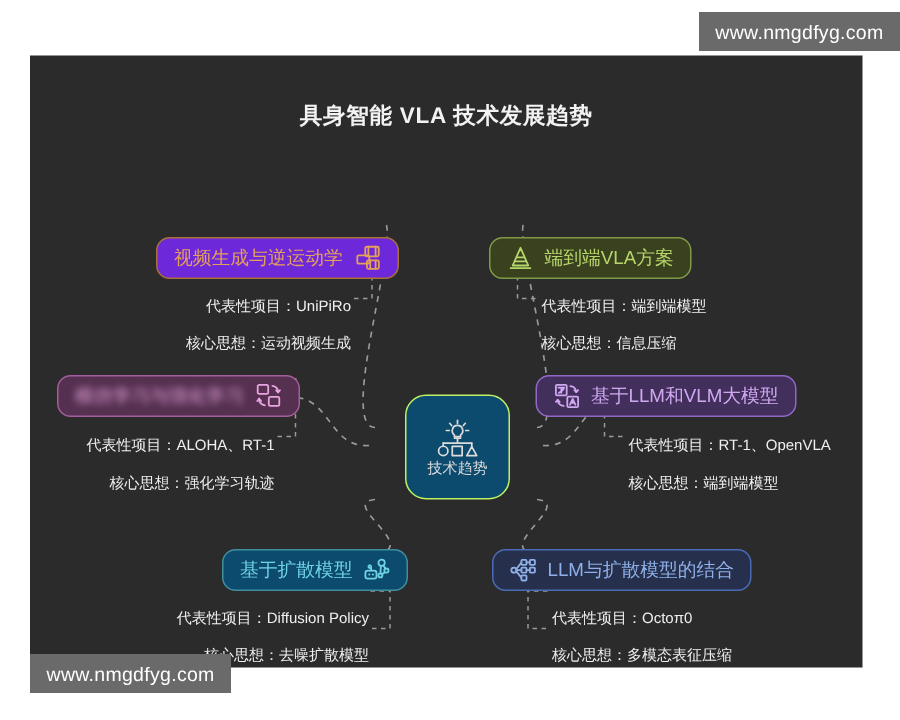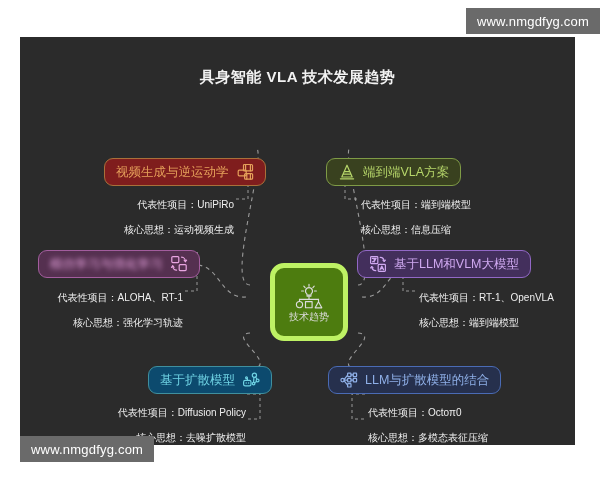--- a/index.html
+++ b/index.html
@@ -51,23 +51,23 @@
     height: 408px;
   }
 
   
   #hub {
     position: absolute;
     left: 250px;
     top: 226px;
     width: 68px;
     height: 68px;
-    border: 5px solid #bef264;
+    border: 1px solid #bef264;
     border-radius: 14px;
-    background: #4d7c0f;
+    background: #0c4a6e;
     display: flex;
     flex-direction: column;
     align-items: center;
     justify-content: center;
     gap: 2px;
   }
   #hub .hub-label {
     color: #dcdcdc;
     font-size: 10px;
     line-height: 1;
@@ -93,21 +93,21 @@
   .node .nicon {
     display: flex;
     align-items: center;
     justify-content: center;
     width: 18px;
     height: 18px;
     flex: 0 0 18px;
   }
 
   
-  .n-orange  { border-color:#a9703a; background:#7f1d1d; }
+  .n-orange  { border-color:#a9703a; background:#6d28d9; }
   .n-orange .nlabel, .n-orange svg { color:#e5a05a; stroke:#e5a05a; }
 
   .n-green   { border-color:#7f9b46; background:#39411f; }
   .n-green .nlabel, .n-green svg { color:#b6d66a; stroke:#b6d66a; }
 
   .n-magenta { border-color:#a35d9e; background:#553050; }
   .n-magenta .nlabel, .n-magenta svg { color:#e9a5e1; stroke:#e9a5e1; }
 
   .n-purple  { border-color:#9268c6; background:#432f5c; }
   .n-purple .nlabel, .n-purple svg { color:#cfa8f0; stroke:#cfa8f0; }

